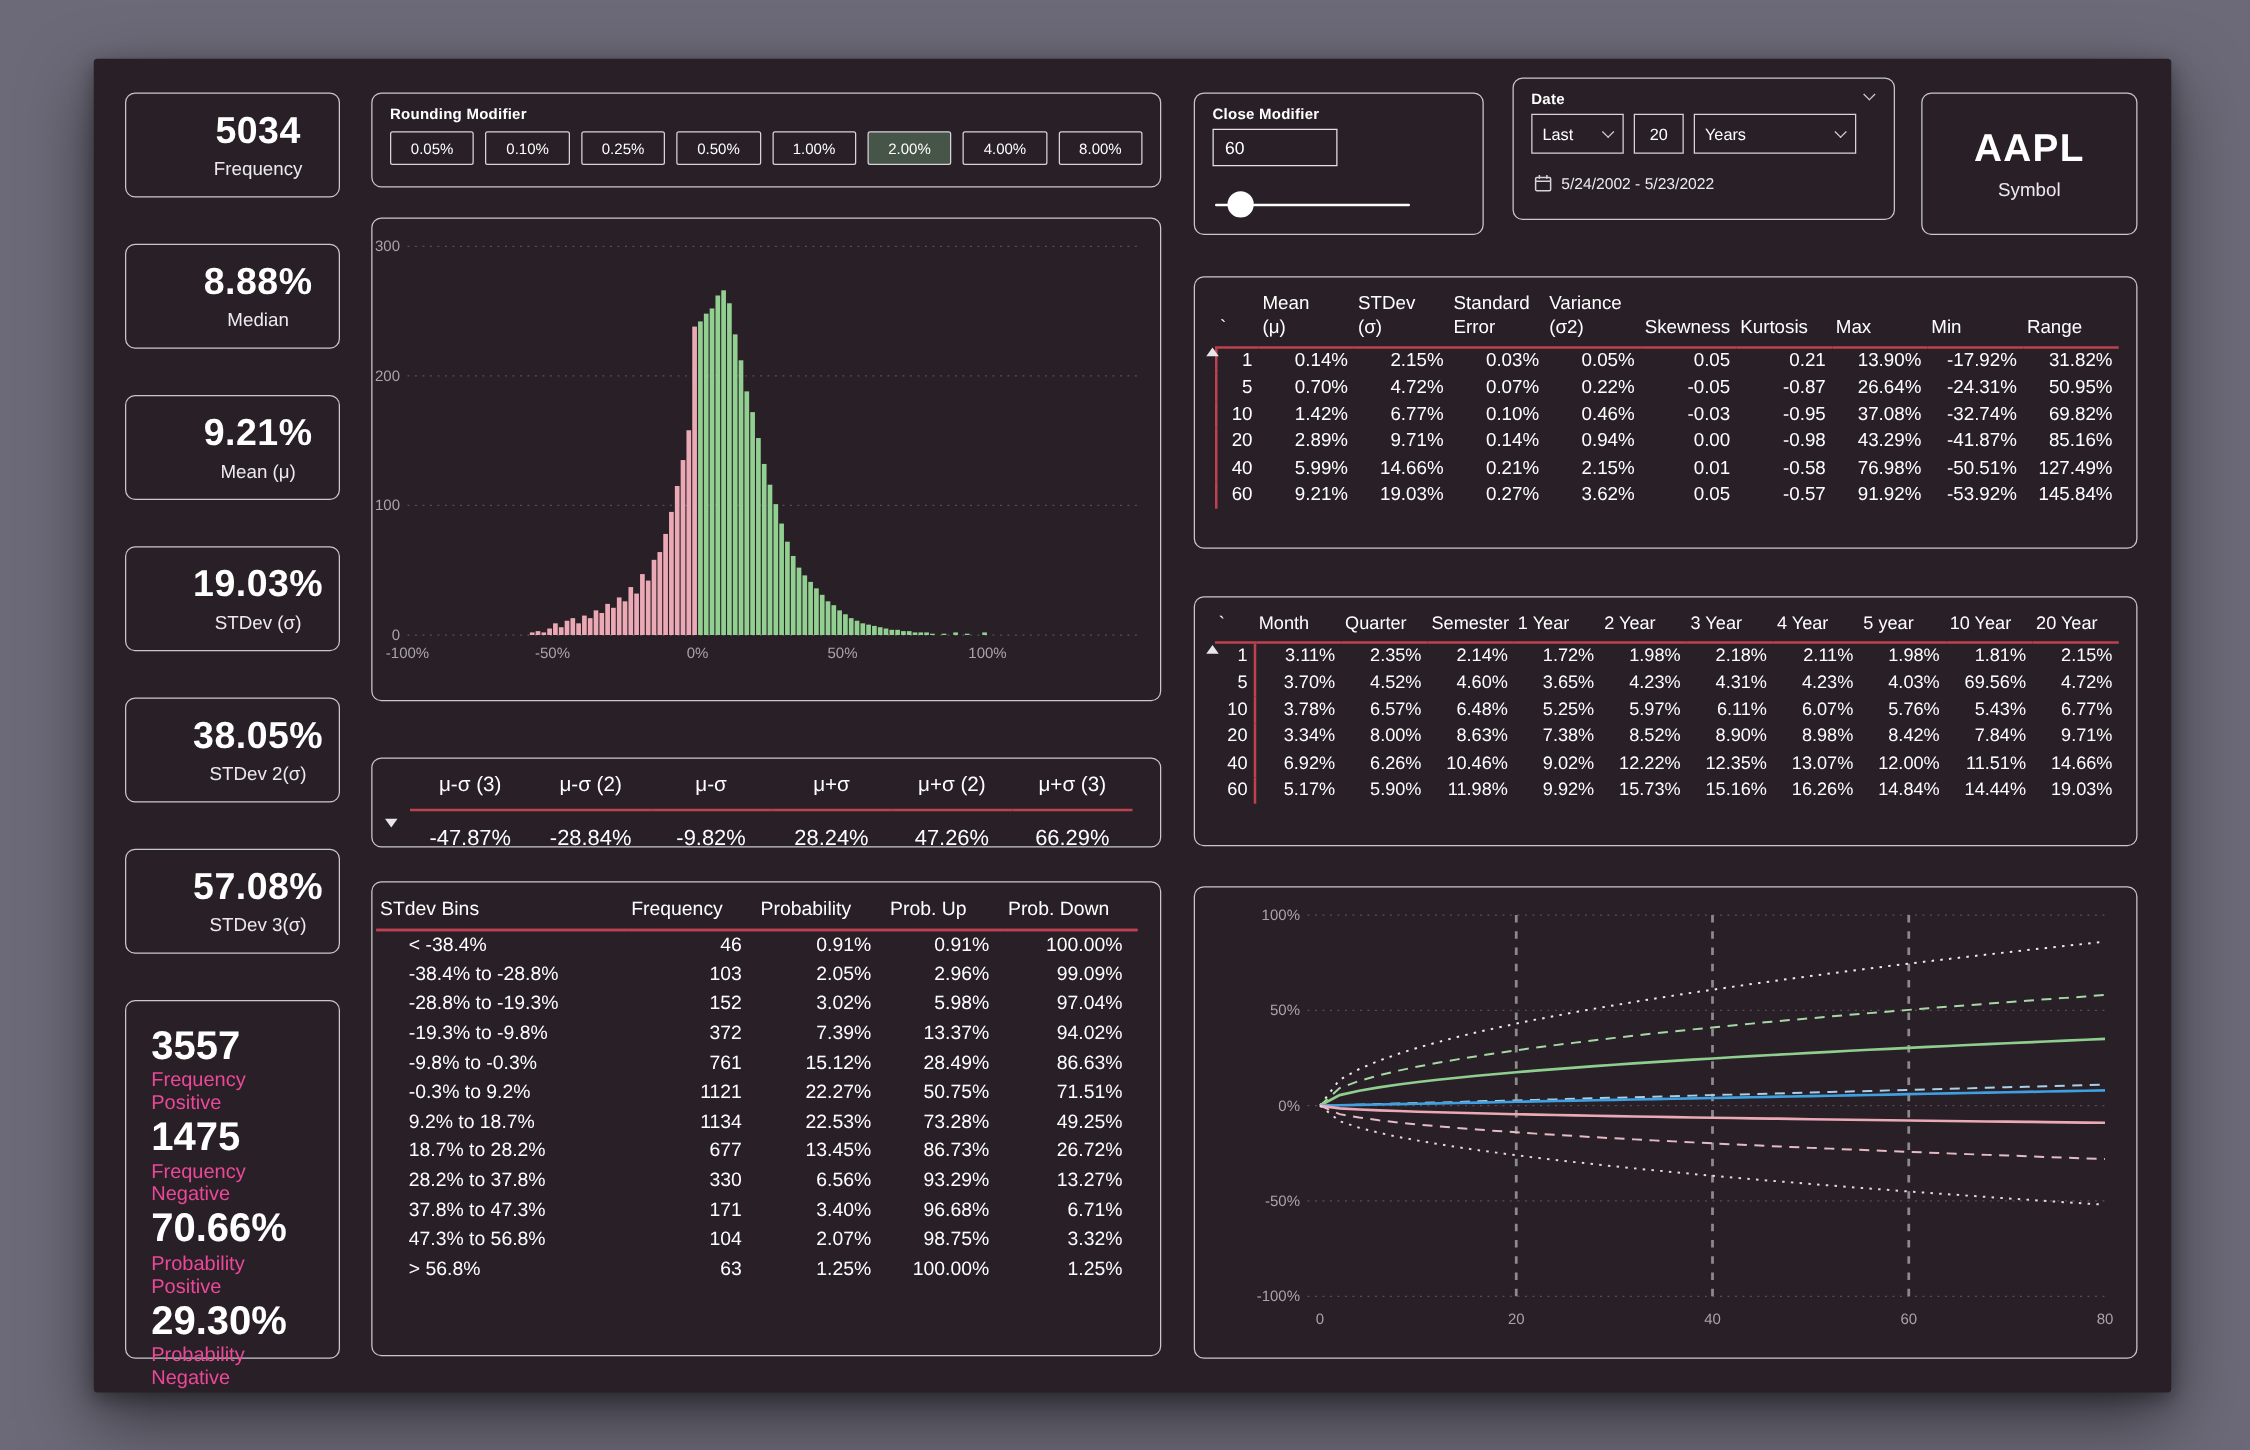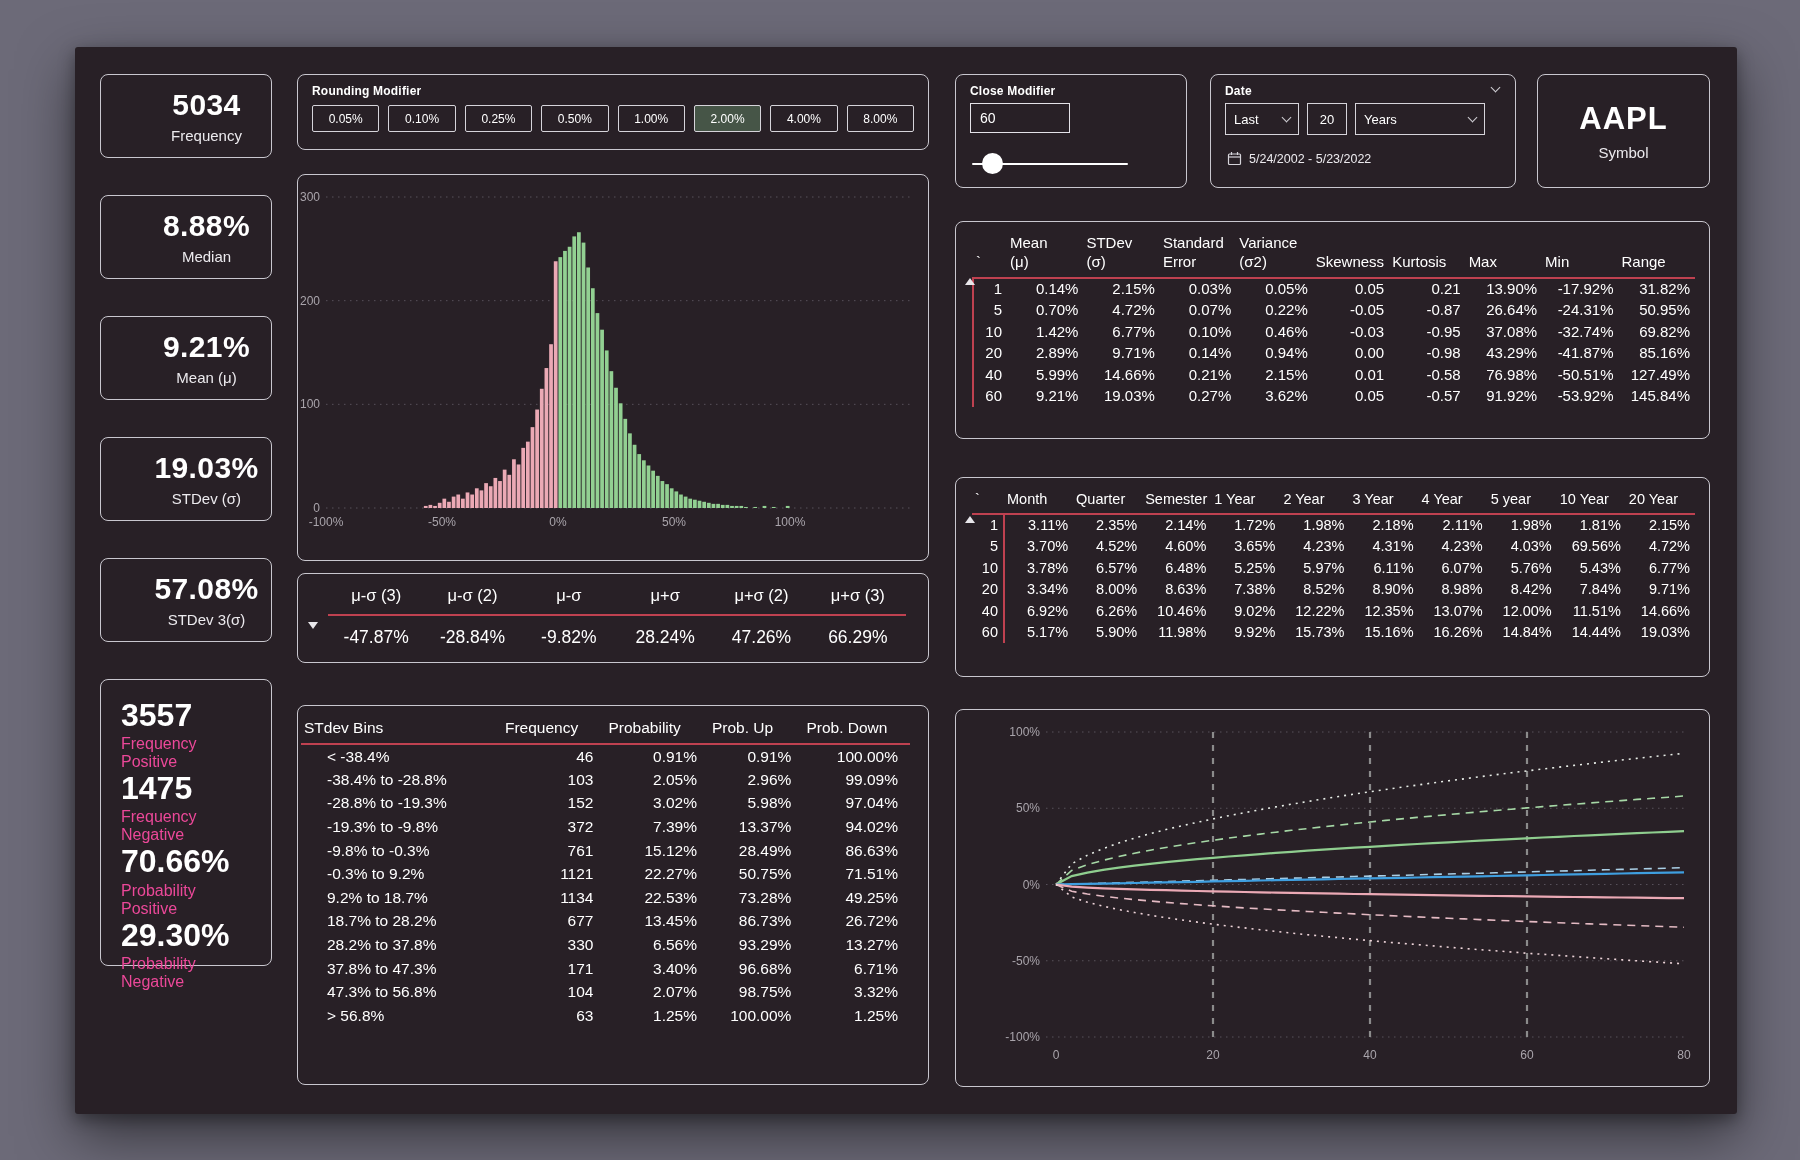--- a/index.html
+++ b/index.html
@@ -25,38 +25,38 @@
   .rounding-buttons { position:absolute; left:14px; right:14px; top:30px; display:flex; gap:9px; }
   .round-btn { flex:1; height:27px; background:transparent; border:1px solid #d6d4da; color:#fff; font-size:12px;
                font-family:inherit; border-radius:2px; cursor:pointer; }
   .round-btn.selected { background:#465547; }
 
   
   .hist-panel { left:222px; top:127px; width:632px; height:387px; }
   .hist-panel svg, .proj-panel svg { display:block; }
 
   
-  .sigma-panel { left:222px; top:526px; width:632px; height:90px; }
+  .sigma-panel { left:222px; top:559px; width:632px; height:72px; }
   .sigma-grid { position:absolute; left:30px; right:22px; top:12px; display:grid; grid-template-columns:repeat(6,1fr); }
   .sigma-h { font-size:16.5px; text-align:center; padding-bottom:9px; border-bottom:2px solid #bf4150; }
   .sigma-v { font-size:17.5px; text-align:center; padding-top:11px; }
 
   
   .bins-panel { left:222px; top:658px; width:632px; height:380px; padding:12px 18px 0 3px; }
 
   
   .close-panel { left:880px; top:27px; width:232px; height:114px; }
   .cm-input { position:absolute; left:14px; top:28px; width:100px; height:30px; background:transparent;
               border:1px solid #e4e2e8; color:#fff; font-size:14px; padding-left:9px; font-family:inherit; }
   .slider { position:absolute; left:16px; top:78px; width:156px; height:22px; }
   .slider-track { position:absolute; top:10px; left:0; right:0; height:2px; background:#fff; border-radius:1px; }
   .slider-thumb { position:absolute; top:0; width:21px; height:21px; border-radius:50%; background:#fff; }
 
   
-  .date-panel { left:1135px; top:27px; width:306px; height:114px; }
+  .date-panel { left:1135px; top:15px; width:306px; height:114px; }
   .date-controls { position:absolute; top:28px; left:14px; display:flex; gap:8px; }
   .date-box { height:29px; border:1px solid #d6d4da; display:flex; align-items:center; justify-content:space-between;
               padding:15px 8px; font-size:13px; color:#fff; }
   .date-box.mode { width:74px; }
   .date-box.count { width:40px; justify-content:center; }
   .date-box.unit { width:130px; }
   .chevron { width:7px; height:7px; border-right:1.5px solid #cfcdd3; border-bottom:1.5px solid #cfcdd3;
              transform:rotate(45deg); margin-top:-4px; }
   .panel-chevron { position:absolute; top:13px; right:16px; }
   .date-range { position:absolute; left:16px; top:76px; display:flex; align-items:center; gap:7px; font-size:12.5px; color:#eceaee; }
@@ -107,20 +107,24 @@
         <div class="kpi-value">8.88%</div>
         <div class="kpi-label">Median</div>
       </div>
       <div class="kpi-card">
         <div class="kpi-value">9.21%</div>
         <div class="kpi-label">Mean (μ)</div>
       </div>
       <div class="kpi-card">
         <div class="kpi-value">19.03%</div>
         <div class="kpi-label">STDev (σ)</div>
+      </div>
+      <div class="kpi-card">
+        <div class="kpi-value">38.05%</div>
+        <div class="kpi-label">STDev 2(σ)</div>
       </div>
       <div class="kpi-card">
         <div class="kpi-value">57.08%</div>
         <div class="kpi-label">STDev 3(σ)</div>
       </div>
       <div class="freq-card">
         <div class="freq-item">
           <div class="freq-value">3557</div>
           <div class="freq-label">Frequency Positive</div>
         </div>

